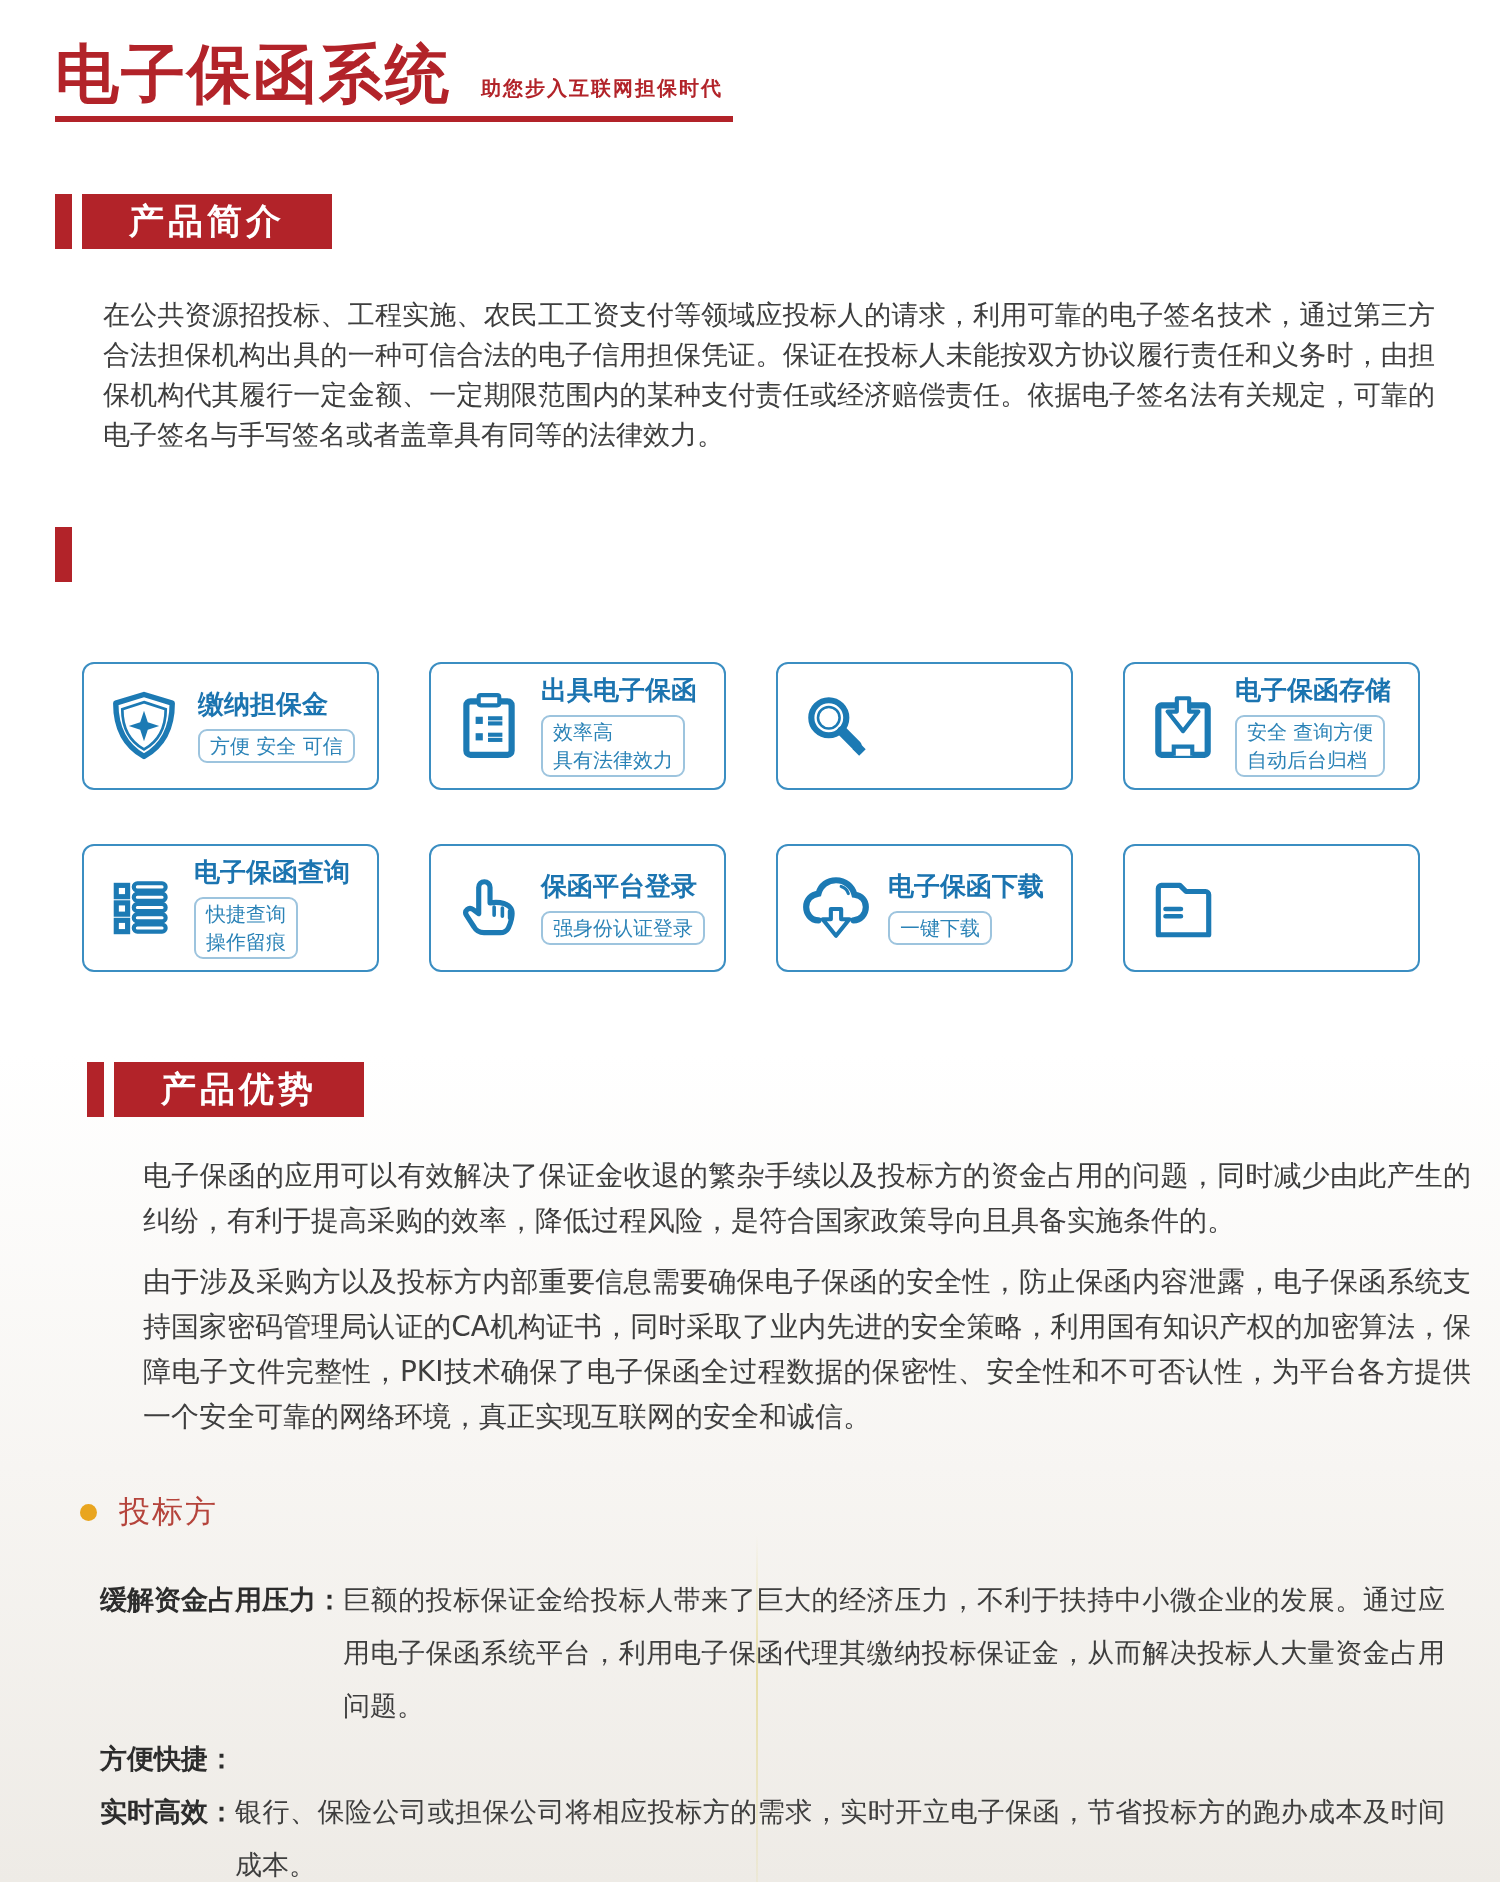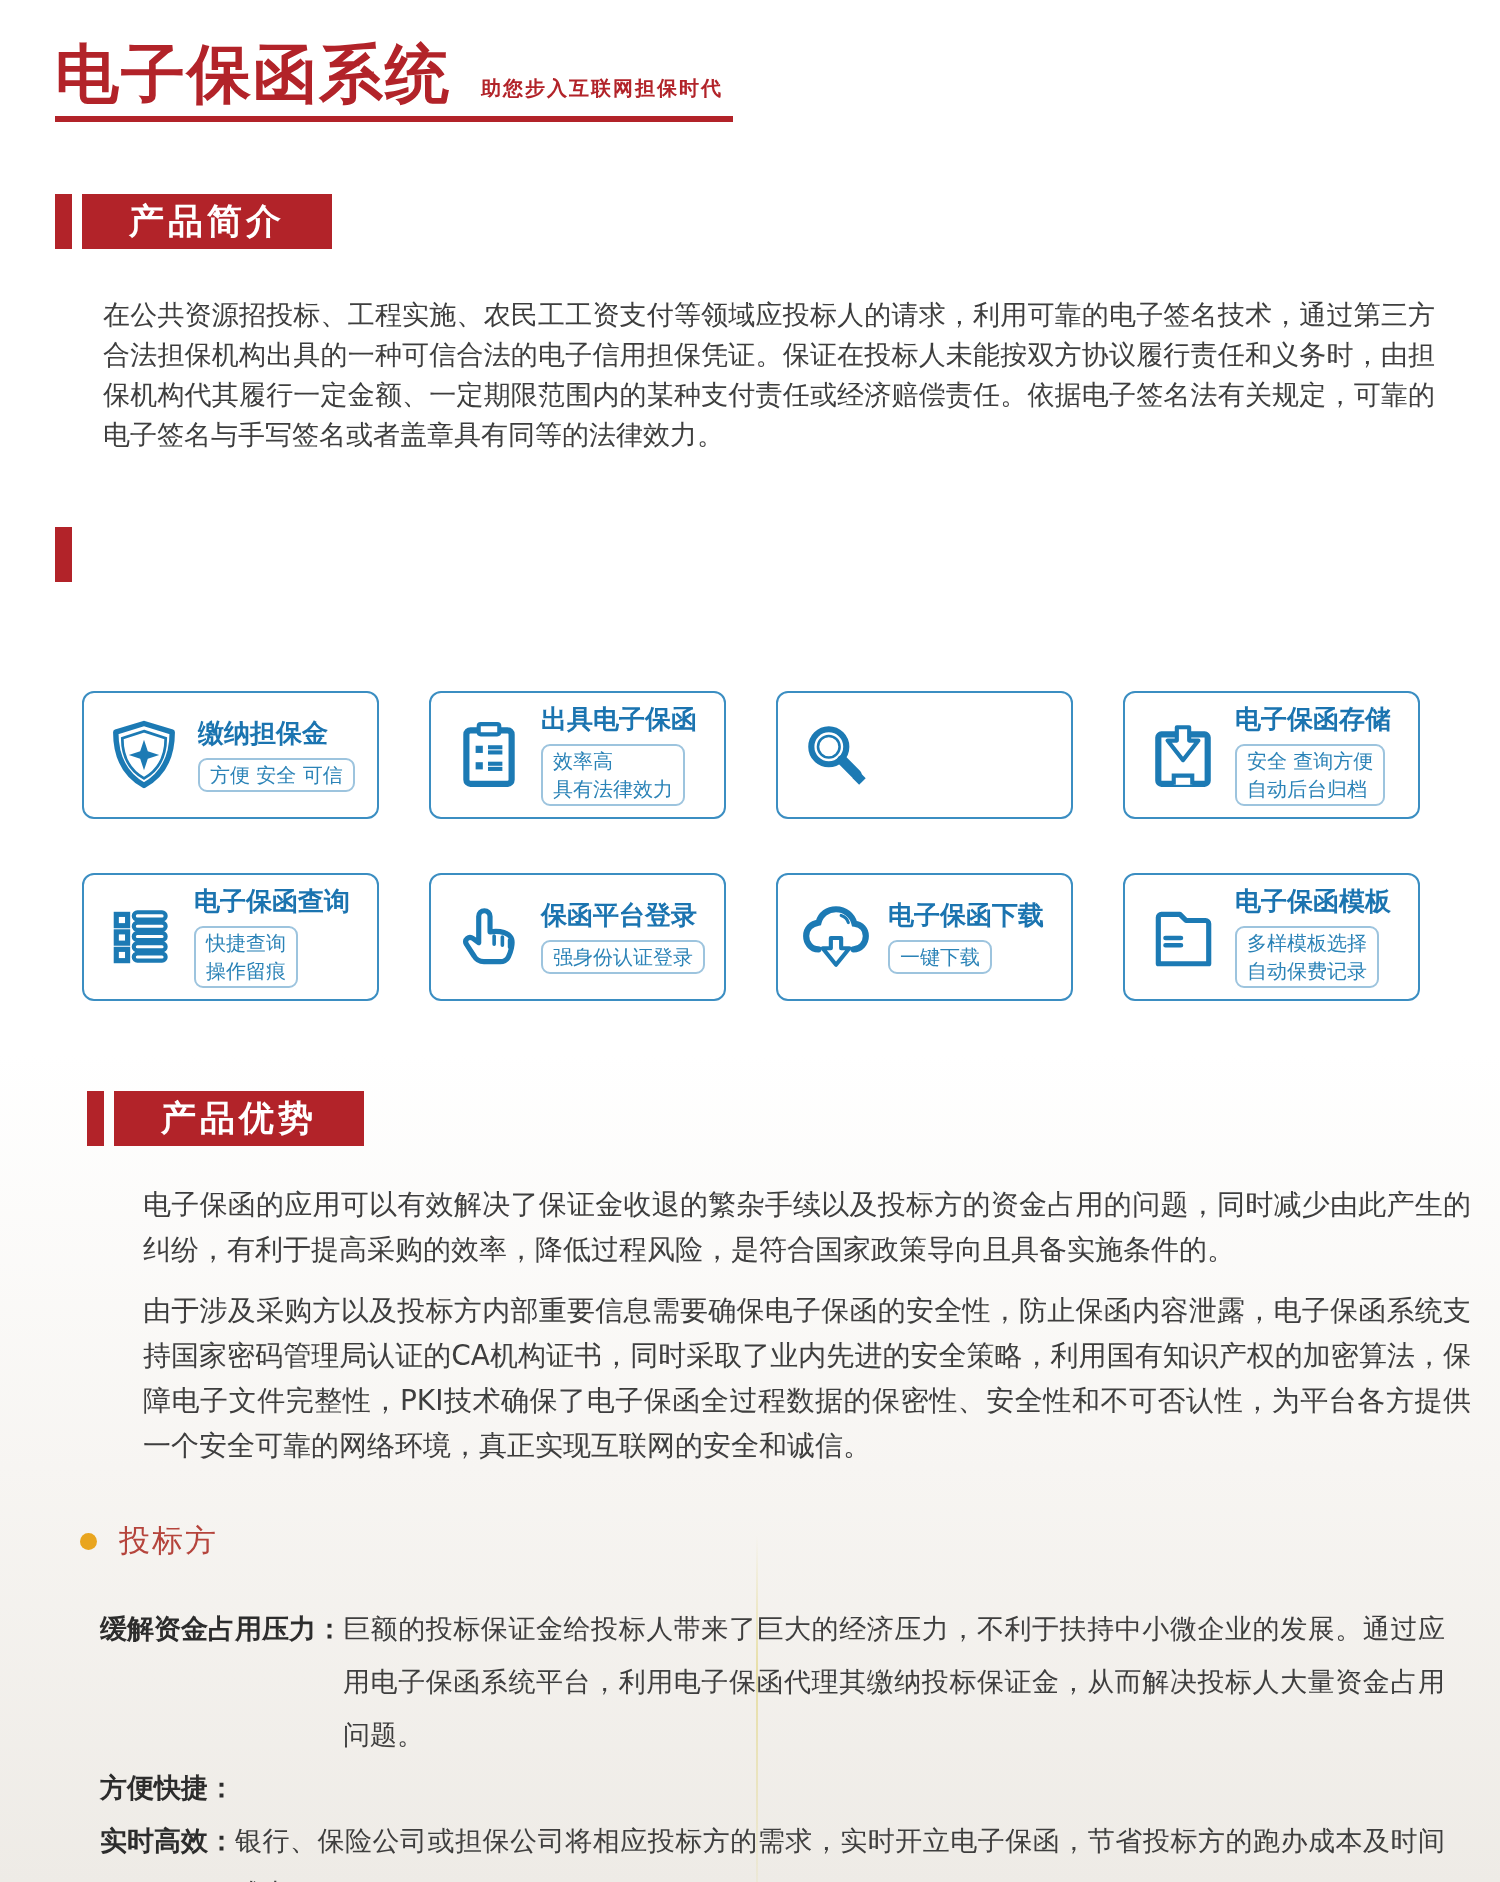--- a/index.html
+++ b/index.html
@@ -30,21 +30,21 @@
   
   .section-head{display:flex;height:55px;margin-left:55px;}
   .section-bar{width:17px;background:var(--red);}
   .section-banner{width:250px;margin-left:10px;background:var(--red);color:#fff;
     font-size:35px;font-weight:bold;display:flex;align-items:center;justify-content:center;letter-spacing:4px;}
 
   #sec-intro{margin-top:72px;}
   .intro-para{margin:46px 0 0 103px;width:1332px;font-size:27px;line-height:40px;color:var(--body-text);text-align:justify;}
 
   #sec-features{margin-top:72px;}
-  .cards{margin:109px 80px 0 82px;display:grid;grid-template-columns:repeat(4,1fr);gap:54px 50px;}
+  .cards{margin:80px 80px 0 82px;display:grid;grid-template-columns:repeat(4,1fr);gap:54px 50px;}
   .card{height:128px;border:2px solid var(--blue-border);border-radius:12px;background:#fff;
     display:flex;align-items:center;padding:0 8px 0 22px;box-sizing:border-box;}
   .card svg{flex:0 0 auto;}
   .card-text{margin-left:16px;display:flex;flex-direction:column;justify-content:center;min-width:0;}
   .card-title{font-size:26px;font-weight:bold;color:var(--blue-title);line-height:1.2;white-space:nowrap;}
   .card-tag{align-self:flex-start;margin-top:8px;border:2px solid var(--tag-border);border-radius:9px;
     padding:1px 10px;font-size:20px;color:var(--tag-text);line-height:28px;white-space:nowrap;}
   .card-tag span{display:block;}
 
   #sec-adv{margin-top:90px;padding-left:32px;}
@@ -196,27 +196,20 @@
           <span>一键下载</span>
         </div>
       </div>
     </div>
 
     <div class="card">
       <svg width="72" height="72" viewBox="0 0 70 70">
         <path d="M11 61 V16 a3 3 0 0 1 3 -3 h18 l6 6 h19 a3 3 0 0 1 3 3 v39 Z" fill="none" stroke="#1c7ab4" stroke-width="5" stroke-linejoin="round"></path>
         <path d="M18 36 h15 M18 43 h15" fill="none" stroke="#1c7ab4" stroke-width="4.5" stroke-linecap="round"></path>
       </svg>
-      <div class="card-text">
-        <div class="card-title">电子保函模板</div>
-        <div class="card-tag">
-          <span>多样模板选择</span>
-          <span>自动保费记录</span>
-        </div>
-      </div>
     </div>
 
   </div>
 </div>
 
 <div id="sec-adv">
   <div class="section-head">
     <div class="section-bar"></div>
     <div class="section-banner">产品优势</div>
   </div>

